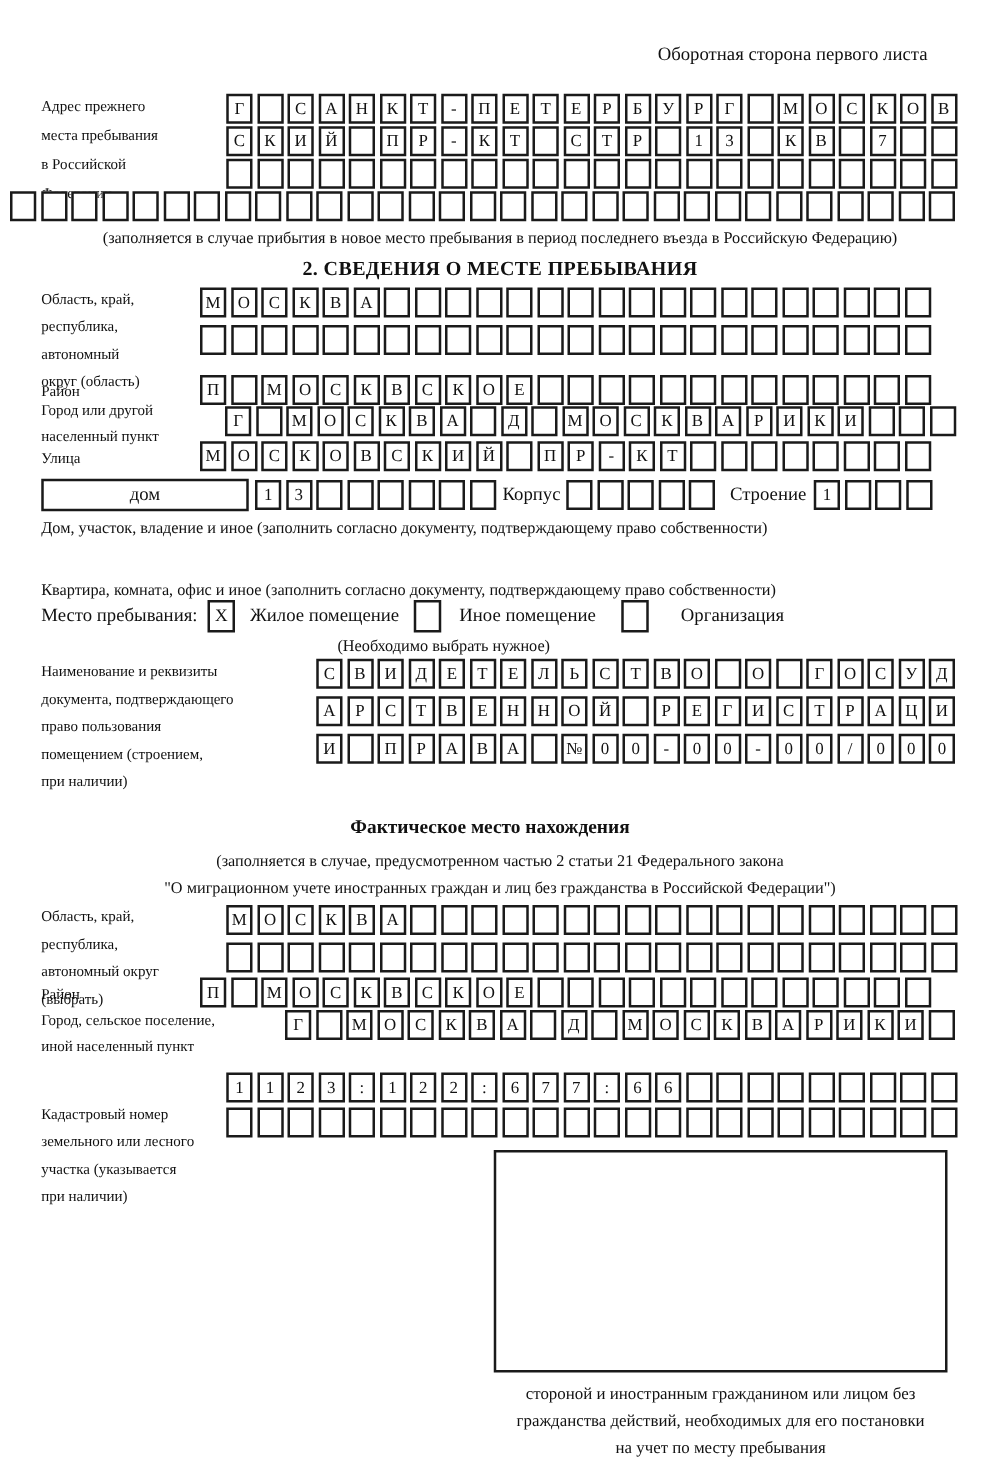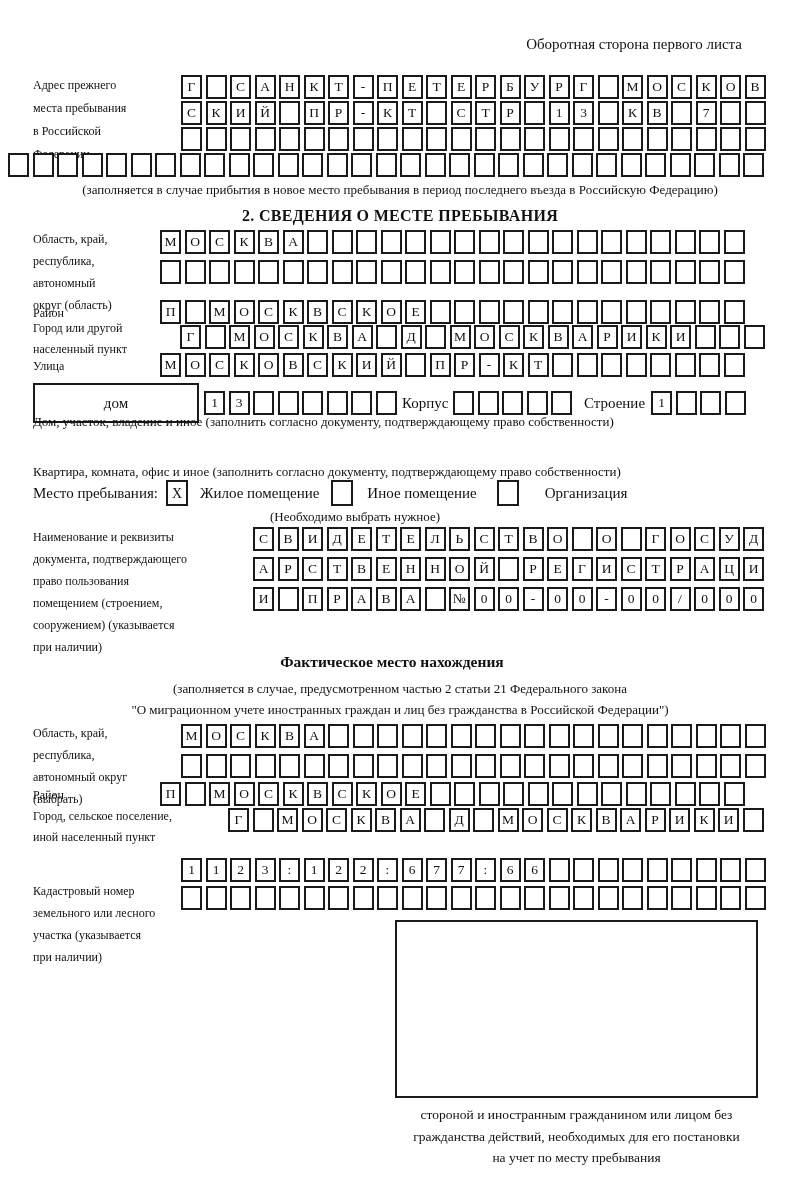--- a/index.html
+++ b/index.html
@@ -22,21 +22,21 @@
     border:2px solid #1a1a1a; margin-right:3.5px;
     text-align:center; font-size:13.5px; line-height:20px;
     vertical-align:top; background:#fff;
   }
   .caption { font-size:13px; text-align:center; width:800px; }
   .caption-left { font-size:13px; }
   .sec-title { font-weight:bold; font-size:16px; text-align:center; width:800px; letter-spacing:.3px; }
   .fact-title { font-weight:bold; font-size:15.5px; text-align:center; width:784px; }
   .widebox {
     display:inline-flex; align-items:center; justify-content:center;
-    border:2px solid #1a1a1a; height:40px; font-size:15px;
+    border:2px solid #1a1a1a; height:26px; font-size:15px;
     vertical-align:top; background:#fff;
   }
   .inline-row { display:flex; align-items:center; white-space:nowrap; }
   .checkbox {
     display:inline-block; width:22px; height:26px;
     border:2px solid #1a1a1a; text-align:center;
     line-height:23px; font-size:14px; background:#fff;
   }
   .grouplabel { font-size:15px; }
   .stamp-box { border:2px solid #1a1a1a; background:#fff; }
@@ -109,21 +109,20 @@
     <span class="checkbox" style="margin-left:20px;"></span>
     <span class="grouplabel" style="margin-left:26px;">Организация</span>
   </div>
   <div class="abs caption" style="left:-45px; top:497px;">(Необходимо выбрать нужное)</div>
 
   <div class="abs lbl lbl22" style="left:33px; top:514px;">
     <div>Наименование и реквизиты</div>
     <div>документа, подтверждающего</div>
     <div>право пользования</div>
     <div>помещением (строением,</div>
-    <div>сооружением) (указывается</div>
     <div>при наличии)</div>
   </div>
   <div class="abs" style="left:253px; top:515px;">
     <div class="boxrow mb6"><span class="cbox">С</span><span class="cbox">В</span><span class="cbox">И</span><span class="cbox">Д</span><span class="cbox">Е</span><span class="cbox">Т</span><span class="cbox">Е</span><span class="cbox">Л</span><span class="cbox">Ь</span><span class="cbox">С</span><span class="cbox">Т</span><span class="cbox">В</span><span class="cbox">О</span><span class="cbox"></span><span class="cbox">О</span><span class="cbox"></span><span class="cbox">Г</span><span class="cbox">О</span><span class="cbox">С</span><span class="cbox">У</span><span class="cbox">Д</span></div>
     <div class="boxrow mb6"><span class="cbox">А</span><span class="cbox">Р</span><span class="cbox">С</span><span class="cbox">Т</span><span class="cbox">В</span><span class="cbox">Е</span><span class="cbox">Н</span><span class="cbox">Н</span><span class="cbox">О</span><span class="cbox">Й</span><span class="cbox"></span><span class="cbox">Р</span><span class="cbox">Е</span><span class="cbox">Г</span><span class="cbox">И</span><span class="cbox">С</span><span class="cbox">Т</span><span class="cbox">Р</span><span class="cbox">А</span><span class="cbox">Ц</span><span class="cbox">И</span></div>
     <div class="boxrow"><span class="cbox">И</span><span class="cbox"></span><span class="cbox">П</span><span class="cbox">Р</span><span class="cbox">А</span><span class="cbox">В</span><span class="cbox">А</span><span class="cbox"></span><span class="cbox">№</span><span class="cbox">0</span><span class="cbox">0</span><span class="cbox">-</span><span class="cbox">0</span><span class="cbox">0</span><span class="cbox">-</span><span class="cbox">0</span><span class="cbox">0</span><span class="cbox">/</span><span class="cbox">0</span><span class="cbox">0</span><span class="cbox">0</span></div>
   </div>
 
   <div class="abs fact-title" style="left:0; top:641px;">Фактическое место нахождения</div>
   <div class="abs caption" style="left:0; top:669px;">(заполняется в случае, предусмотренном частью 2 статьи 21 Федерального закона</div>

